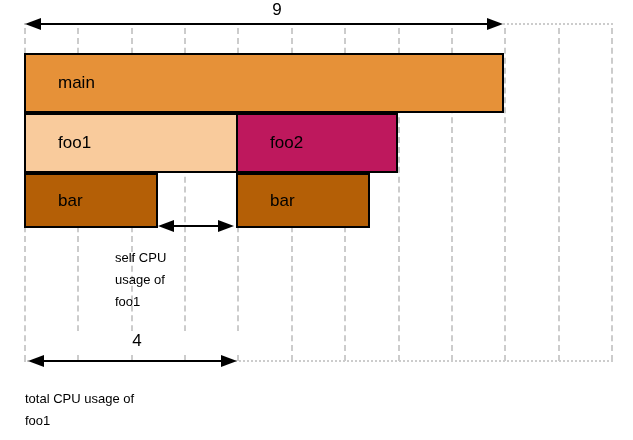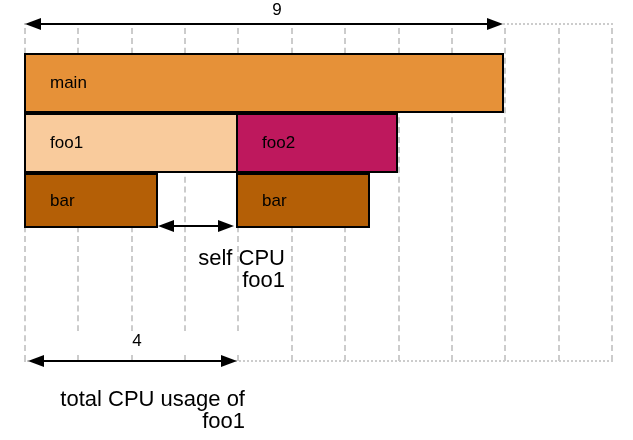--- a/index.html
+++ b/index.html
@@ -29,21 +29,21 @@
     border-top: 2px dotted #cccccc;
     z-index: 1;
   }
   
   .frame {
     position: absolute;
     box-sizing: border-box;
     border: 2px solid #000000;
     display: flex;
     align-items: center;
-    padding-left: 24px;
+    padding-left: 32px;
     font-size: 17px;
     z-index: 2;
   }
   .frame-main  { left: 24px;  top: 53px;  width: 480px; height: 60px; }
   .frame-foo1  { left: 24px;  top: 113px; width: 214px; height: 60px; }
   .frame-foo2  { left: 236px; top: 113px; width: 162px; height: 60px; }
   .frame-barl  { left: 24px;  top: 173px; width: 134px; height: 55px; }
   .frame-barr  { left: 236px; top: 173px; width: 134px; height: 55px; }
   
   .arrow { position: absolute; z-index: 3; }
@@ -56,22 +56,22 @@
     text-align: center;
     font-size: 17px;
     z-index: 3;
     background: #ffffff;
   }
   .num-9   { left: 38px;  top: 0px;   width: 478px; }
   .num-15  { left: 158px; top: 201px; width: 76px;  }
   .num-4   { left: 33px;  top: 331px; width: 208px; }
   .caption {
     position: absolute;
-    text-align: right;
-    font-size: 22px;
+    text-align: left;
+    font-size: 13px;
     line-height: 22px;
     z-index: 3;
   }
   .caption span { display: block; }
   .caption-self  { left: 115px; top: 247px; width: 170px; }
   .caption-total { left: 25px;  top: 375px; width: 220px; margin-top: 13px; }
 </style>
 </head>
 <body>
 
@@ -117,20 +117,21 @@
     <polygon points="478,7 462,1 462,13" fill="#000000"></polygon>
   </svg>
 
   <svg class="arrow arrow-mid" width="76" height="14">
     <line x1="14" y1="7" x2="62" y2="7" stroke="#000000" stroke-width="2"></line>
     <polygon points="0,7 16,1 16,13" fill="#000000"></polygon>
     <polygon points="76,7 60,1 60,13" fill="#000000"></polygon>
   </svg>
   <div class="caption caption-self">
     <span>self CPU</span>
+    <span>usage of</span>
     <span>foo1</span>
   </div>
 
   <div class="num num-4">4</div>
   <svg class="arrow arrow-bot" width="209" height="14">
     <line x1="14" y1="7" x2="195" y2="7" stroke="#000000" stroke-width="2"></line>
     <polygon points="0,7 16,1 16,13" fill="#000000"></polygon>
     <polygon points="209,7 193,1 193,13" fill="#000000"></polygon>
   </svg>
   <div class="caption caption-total">

